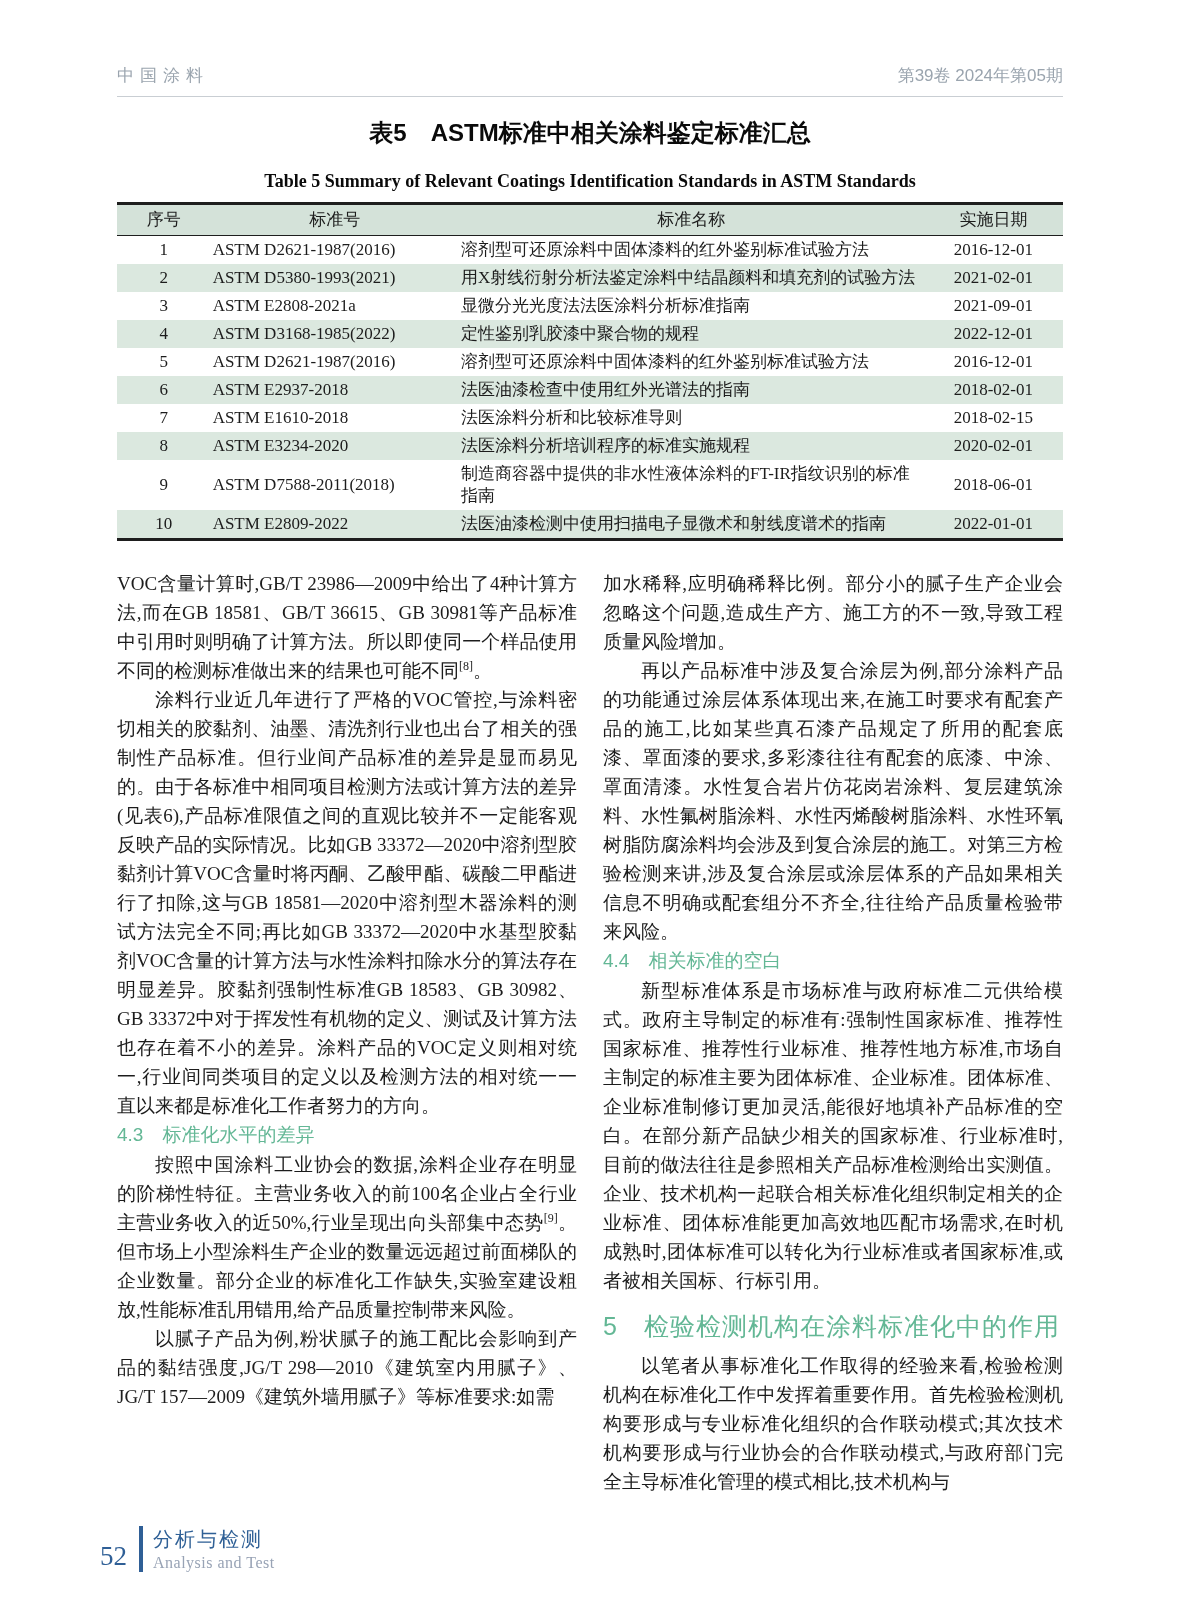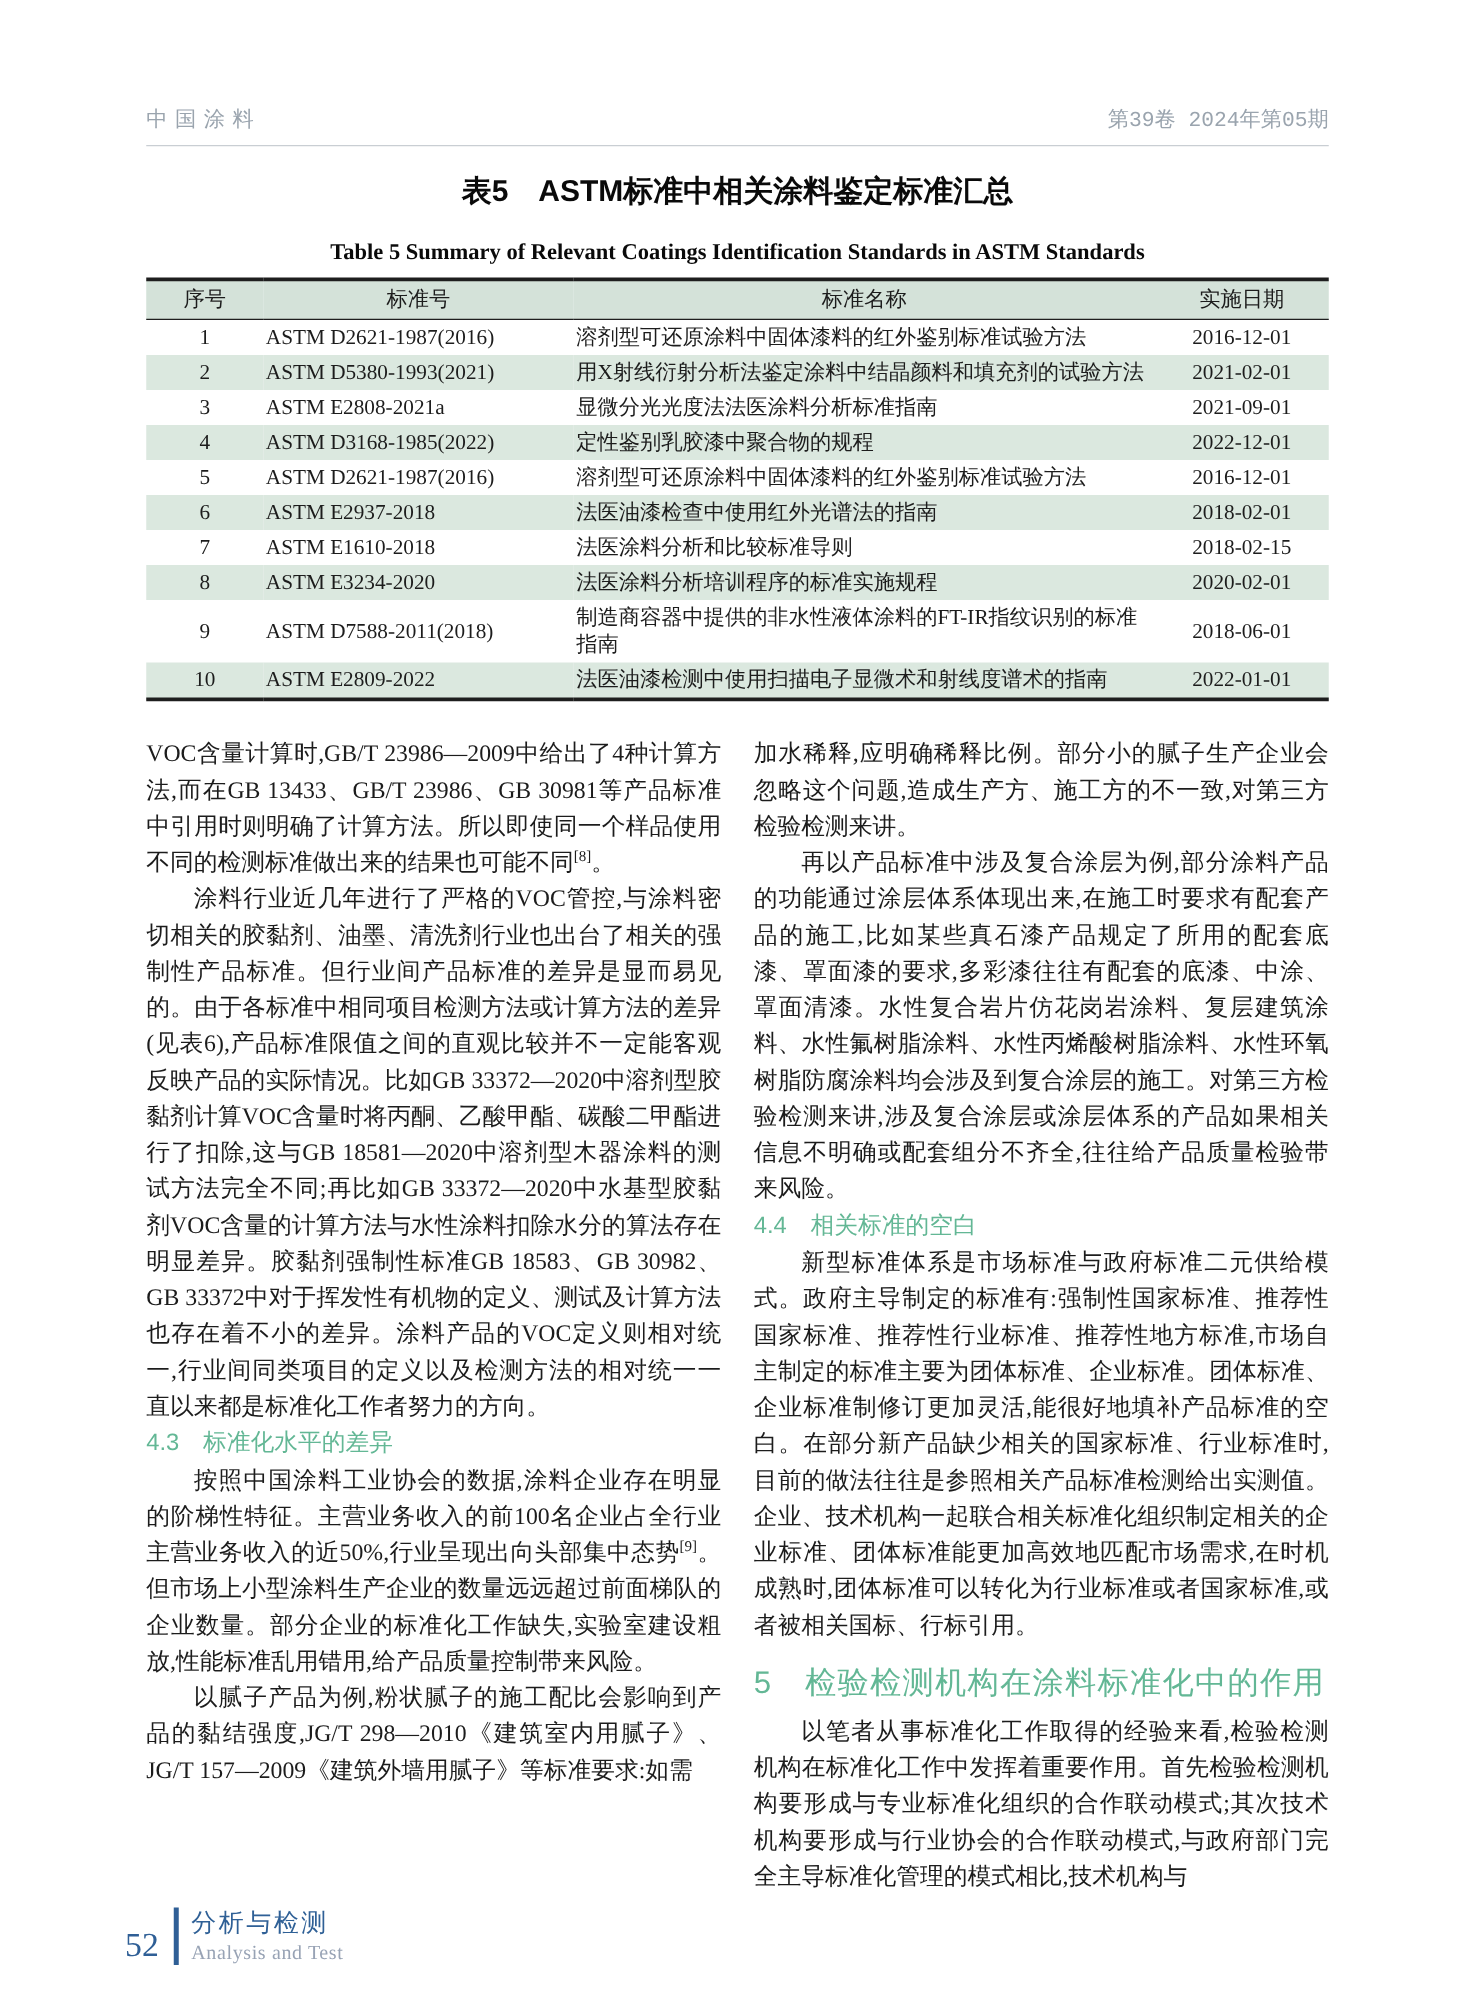--- a/index.html
+++ b/index.html
@@ -7,25 +7,25 @@
     position:relative;
     width:1178px;height:1600px;
     background:#ffffff;
     overflow:hidden;
     font-family:"Liberation Serif","DejaVu Serif",serif;
     color:#1c1c1c;
   }
   .content{margin-left:117px;width:946px;}
   
   .running-head{
-    padding-top:84px;padding-bottom:9px;
+    padding-top:64px;padding-bottom:9px;
     display:flex;justify-content:space-between;align-items:center;
     border-bottom:1px solid #c9ced3;
     color:#9aa4ae;
-    font-family:Liberation Mono, monospace;
+    font-family:Liberation Sans, sans-serif;
     font-size:17px;
   }
   .journal-name{letter-spacing:6px;}
   
   .table-title-cn{
     margin-top:20px;text-align:center;
     font-family:"Liberation Sans","DejaVu Sans",sans-serif;
     font-weight:bold;font-size:24px;color:#0a0a0a;
   }
   .table-title-en{
@@ -175,29 +175,29 @@
             <td class="c1">ASTM E2809-2022</td>
             <td class="c2">法医油漆检测中使用扫描电子显微术和射线度谱术的指南</td>
             <td class="c3">2022-01-01</td>
           </tr>
         </tbody>
     </table>
 
     <div class="columns">
 
       <div class="col">
-        <p class="noindent"><span>VOC含量计算时,GB/T 23986—2009中给出了4种计算方法,而在GB 13433、GB/T 23986、GB 30981等产品标准中引用时则明确了计算方法。所以即使同一个样品使用不同的检测标准做出来的结果也可能不同</span><sup>[8]</sup><span>。</span></p>
+        <p class="noindent"><span>VOC含量计算时,GB/T 23986—2009中给出了4种计算方法,而在GB 18581、GB/T 36615、GB 30981等产品标准中引用时则明确了计算方法。所以即使同一个样品使用不同的检测标准做出来的结果也可能不同</span><sup>[8]</sup><span>。</span></p>
         <p>涂料行业近几年进行了严格的VOC管控,与涂料密切相关的胶黏剂、油墨、清洗剂行业也出台了相关的强制性产品标准。但行业间产品标准的差异是显而易见的。由于各标准中相同项目检测方法或计算方法的差异(见表6),产品标准限值之间的直观比较并不一定能客观反映产品的实际情况。比如GB 33372—2020中溶剂型胶黏剂计算VOC含量时将丙酮、乙酸甲酯、碳酸二甲酯进行了扣除,这与GB 18581—2020中溶剂型木器涂料的测试方法完全不同;再比如GB 33372—2020中水基型胶黏剂VOC含量的计算方法与水性涂料扣除水分的算法存在明显差异。胶黏剂强制性标准GB 18583、GB 30982、GB 33372中对于挥发性有机物的定义、测试及计算方法也存在着不小的差异。涂料产品的VOC定义则相对统一,行业间同类项目的定义以及检测方法的相对统一一直以来都是标准化工作者努力的方向。</p>
         <h3 class="sec">4.3　标准化水平的差异</h3>
         <p><span>按照中国涂料工业协会的数据,涂料企业存在明显的阶梯性特征。主营业务收入的前100名企业占全行业主营业务收入的近50%,行业呈现出向头部集中态势</span><sup>[9]</sup><span>。但市场上小型涂料生产企业的数量远远超过前面梯队的企业数量。部分企业的标准化工作缺失,实验室建设粗放,性能标准乱用错用,给产品质量控制带来风险。</span></p>
         <p>以腻子产品为例,粉状腻子的施工配比会影响到产品的黏结强度,JG/T 298—2010《建筑室内用腻子》、JG/T 157—2009《建筑外墙用腻子》等标准要求:如需</p>
       </div>
 
       <div class="col">
-        <p class="noindent">加水稀释,应明确稀释比例。部分小的腻子生产企业会忽略这个问题,造成生产方、施工方的不一致,对第三方检验检测来讲。</p>
+        <p class="noindent">加水稀释,应明确稀释比例。部分小的腻子生产企业会忽略这个问题,造成生产方、施工方的不一致,导致工程质量风险增加。</p>
         <p>再以产品标准中涉及复合涂层为例,部分涂料产品的功能通过涂层体系体现出来,在施工时要求有配套产品的施工,比如某些真石漆产品规定了所用的配套底漆、罩面漆的要求,多彩漆往往有配套的底漆、中涂、罩面清漆。水性复合岩片仿花岗岩涂料、复层建筑涂料、水性氟树脂涂料、水性丙烯酸树脂涂料、水性环氧树脂防腐涂料均会涉及到复合涂层的施工。对第三方检验检测来讲,涉及复合涂层或涂层体系的产品如果相关信息不明确或配套组分不齐全,往往给产品质量检验带来风险。</p>
         <h3 class="sec">4.4　相关标准的空白</h3>
         <p>新型标准体系是市场标准与政府标准二元供给模式。政府主导制定的标准有:强制性国家标准、推荐性国家标准、推荐性行业标准、推荐性地方标准,市场自主制定的标准主要为团体标准、企业标准。团体标准、企业标准制修订更加灵活,能很好地填补产品标准的空白。在部分新产品缺少相关的国家标准、行业标准时,目前的做法往往是参照相关产品标准检测给出实测值。企业、技术机构一起联合相关标准化组织制定相关的企业标准、团体标准能更加高效地匹配市场需求,在时机成熟时,团体标准可以转化为行业标准或者国家标准,或者被相关国标、行标引用。</p>
         <h2 class="sec-big">5　检验检测机构在涂料标准化中的作用</h2>
         <p>以笔者从事标准化工作取得的经验来看,检验检测机构在标准化工作中发挥着重要作用。首先检验检测机构要形成与专业标准化组织的合作联动模式;其次技术机构要形成与行业协会的合作联动模式,与政府部门完全主导标准化管理的模式相比,技术机构与</p>
       </div>
 
     </div>
   </div>
 

